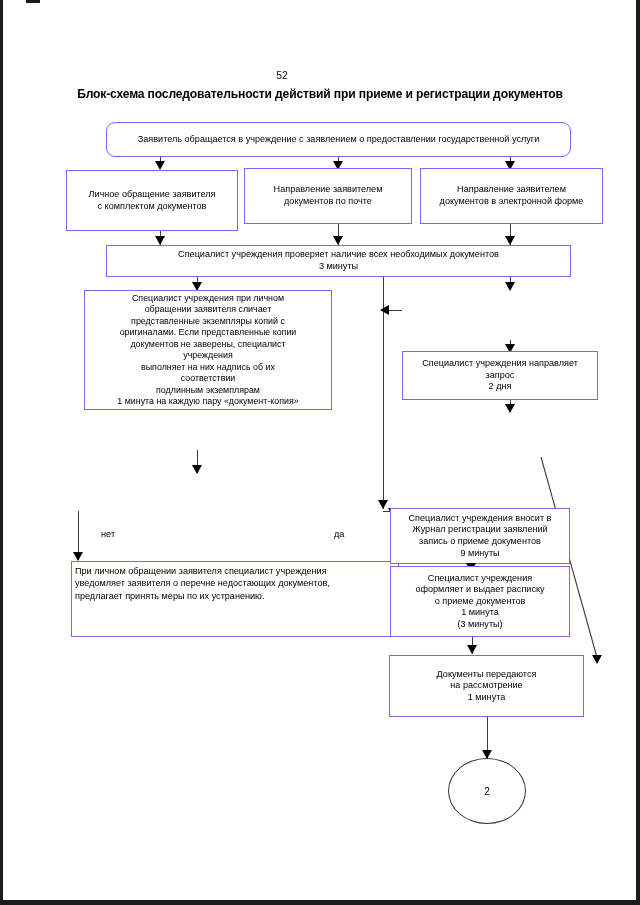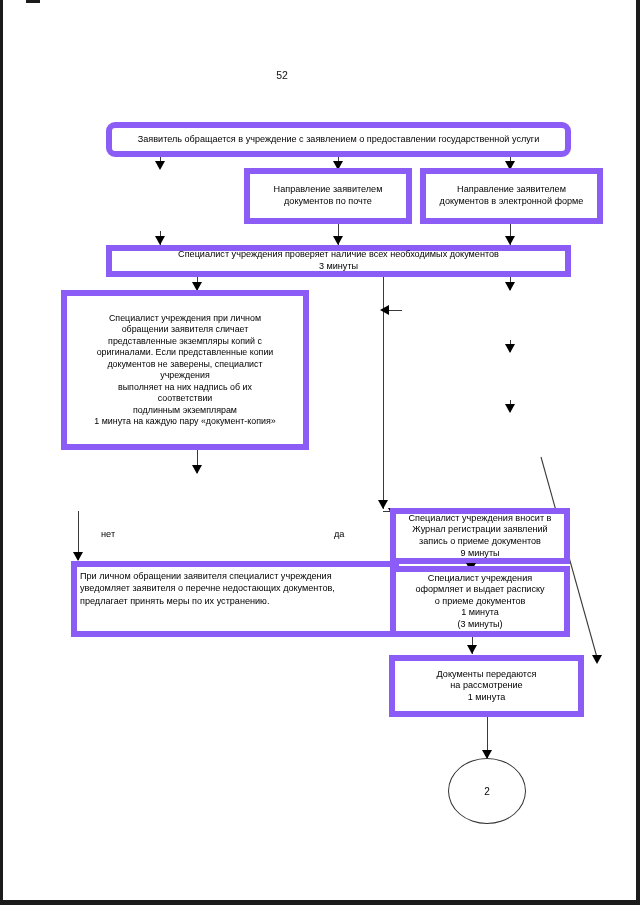--- a/index.html
+++ b/index.html
@@ -46,21 +46,21 @@
     font-size: 12.1px;
     font-weight: bold;
     color: #000;
     letter-spacing: -0.15px;
   }
 
   
   .node {
     position: absolute;
     box-sizing: border-box;
-    border: 6px solid #8b5cf6;
+    border: 1px solid #8b5cf6;
     background: #ffffff;
     display: flex;
     align-items: center;
     justify-content: flex-start;
     text-align: center;
     color: #000;
     font-size: 9.1px;
     line-height: 11.6px;
     padding: 2px 3px;
   }
@@ -124,34 +124,39 @@
 <body>
 
 <div id="page">
 
   <div class="scan-edge left"></div>
   <div class="scan-edge right"></div>
   <div class="scan-edge bottom"></div>
   <div class="scan-edge topnick"></div>
 
   <div class="page-number">52</div>
+  <div class="doc-title">Блок-схема последовательности действий при приеме и регистрации документов</div>
 
   <div class="node rounded" style="left:106px; top:122px; width:465px; height:35px;">
     <span class="txt">Заявитель обращается в учреждение с заявлением о предоставлении государственной услуги</span>
   </div>
 
   <div class="conn v" style="left:160px; top:157px; height:10px;"></div>
   <div class="arrow-down" style="left:155px; top:161px;"></div>
 
   <div class="conn v" style="left:338px; top:157px; height:10px;"></div>
   <div class="arrow-down" style="left:333px; top:161px;"></div>
 
   <div class="conn v" style="left:510px; top:157px; height:10px;"></div>
   <div class="arrow-down" style="left:505px; top:161px;"></div>
 
+  <div class="node" style="left:66px; top:170px; width:172px; height:61px;">
+    <span class="txt">Личное обращение заявителя
+с комплектом документов</span>
+  </div>
 
   <div class="node" style="left:244px; top:168px; width:168px; height:56px;">
     <span class="txt">Направление заявителем
 документов по почте</span>
   </div>
 
   <div class="node" style="left:420px; top:168px; width:183px; height:56px;">
     <span class="txt">Направление заявителем
 документов в электронной форме</span>
   </div>
@@ -172,40 +177,45 @@
 
   <div class="conn v" style="left:197px; top:277px; height:13px;"></div>
   <div class="arrow-down" style="left:192px; top:282px;"></div>
 
   <div class="conn v" style="left:510px; top:277px; height:13px;"></div>
   <div class="arrow-down" style="left:505px; top:282px;"></div>
 
   <div class="conn v" style="left:383px; top:277px; height:232px;"></div>
   <div class="arrow-down" style="left:378px; top:500px;"></div>
 
-  <div class="node" style="left:61px; top:290px; width:248px; height:160px; font-size:8.9px; line-height:11.5px;">
+  <div class="node" style="left:84px; top:290px; width:248px; height:120px; font-size:8.9px; line-height:11.5px;">
     <span class="txt">Специалист учреждения при личном
 обращении заявителя сличает
 представленные экземпляры копий с
 оригиналами. Если представленные копии
 документов не заверены, специалист
 учреждения
 выполняет на них надпись об их
 соответствии
 подлинным экземплярам
 1 минута на каждую пару «документ-копия»</span>
   </div>
 
 
   <div class="conn h" style="left:386px; top:310px; width:16px;"></div>
   <div class="arrow-left" style="left:380px; top:305px;"></div>
 
   <div class="conn v" style="left:510px; top:340px; height:12px;"></div>
   <div class="arrow-down" style="left:505px; top:344px;"></div>
 
+  <div class="node" style="left:402px; top:351px; width:196px; height:49px;">
+    <span class="txt">Специалист учреждения направляет
+запрос
+2 дня</span>
+  </div>
 
   <div class="conn v" style="left:510px; top:400px; height:12px;"></div>
   <div class="arrow-down" style="left:505px; top:404px;"></div>
 
 
   <div class="diag" style="left:540px; top:456px; width:66px; height:206px;">
     <svg width="66" height="206" viewBox="0 0 66 206">
       <line x1="1" y1="1" x2="58" y2="205" stroke="#3a3a3a" stroke-width="1.1"></line>
     </svg>
   </div>

